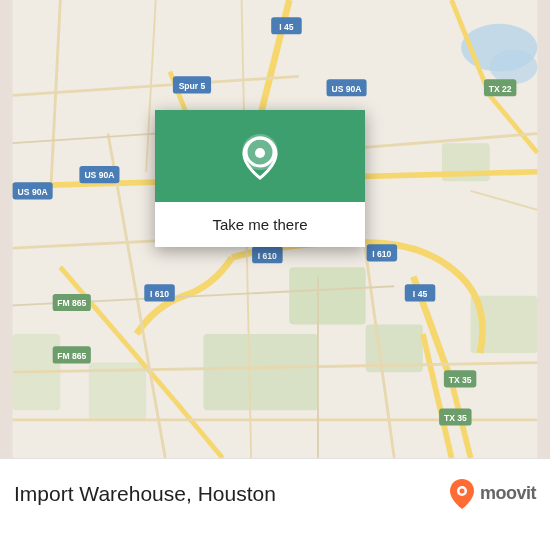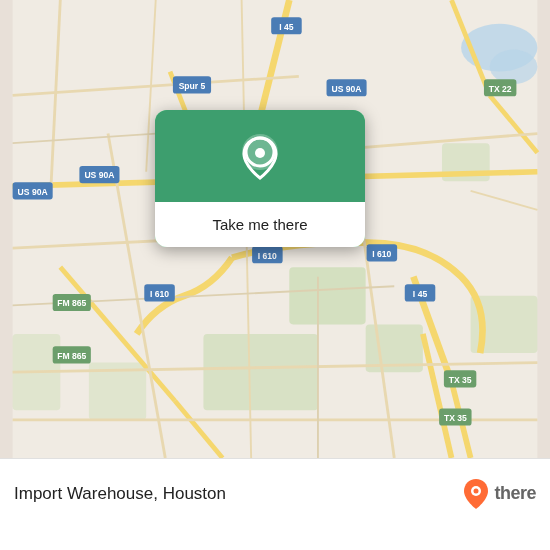--- a/index.html
+++ b/index.html
@@ -28,21 +28,21 @@
       height: 100%;
     }
 
     
     #popup-card {
       position: absolute;
       top: 110px;
       left: 155px;
       width: 210px;
       background: #86efac;
-      border-radius: 12px;
+      border-radius: 0;
       box-shadow: 0 4px 16px rgba(0,0,0,0.35);
       display: flex;
       flex-direction: column;
       align-items: center;
       overflow: hidden;
       z-index: 10;
     }
 
     #popup-green {
       width: 100%;
@@ -87,21 +87,21 @@
       flex-direction: column;
     }
 
     #copyright-text {
       font-size: 10px;
       color: #888;
       margin-bottom: 4px;
     }
 
     #location-text {
-      font-size: 17px;
+      font-size: 21px;
       font-weight: 400;
       color: #222;
     }
 
     #moovit-logo {
       display: flex;
       align-items: center;
       gap: 4px;
     }
 
@@ -235,15 +235,15 @@
   <div id="bottom-left">
     <span id="location-text">Import Warehouse, Houston</span>
   </div>
   <div id="moovit-logo">
 
     <svg class="moovit-pin" viewBox="0 0 28 32" xmlns="http://www.w3.org/2000/svg">
       <path d="M14 1 C7 1 2 6.5 2 13 C2 22 14 31 14 31 C14 31 26 22 26 13 C26 6.5 21 1 14 1Z" fill="#ff6b35"></path>
       <circle cx="14" cy="13" r="5" fill="white"></circle>
       <circle cx="14" cy="13" r="2.5" fill="#ff6b35"></circle>
     </svg>
-    <span class="moovit-text">there</span>
+    <span class="moovit-text">moovit</span>
   </div>
 </div>
 
 </body></html>

